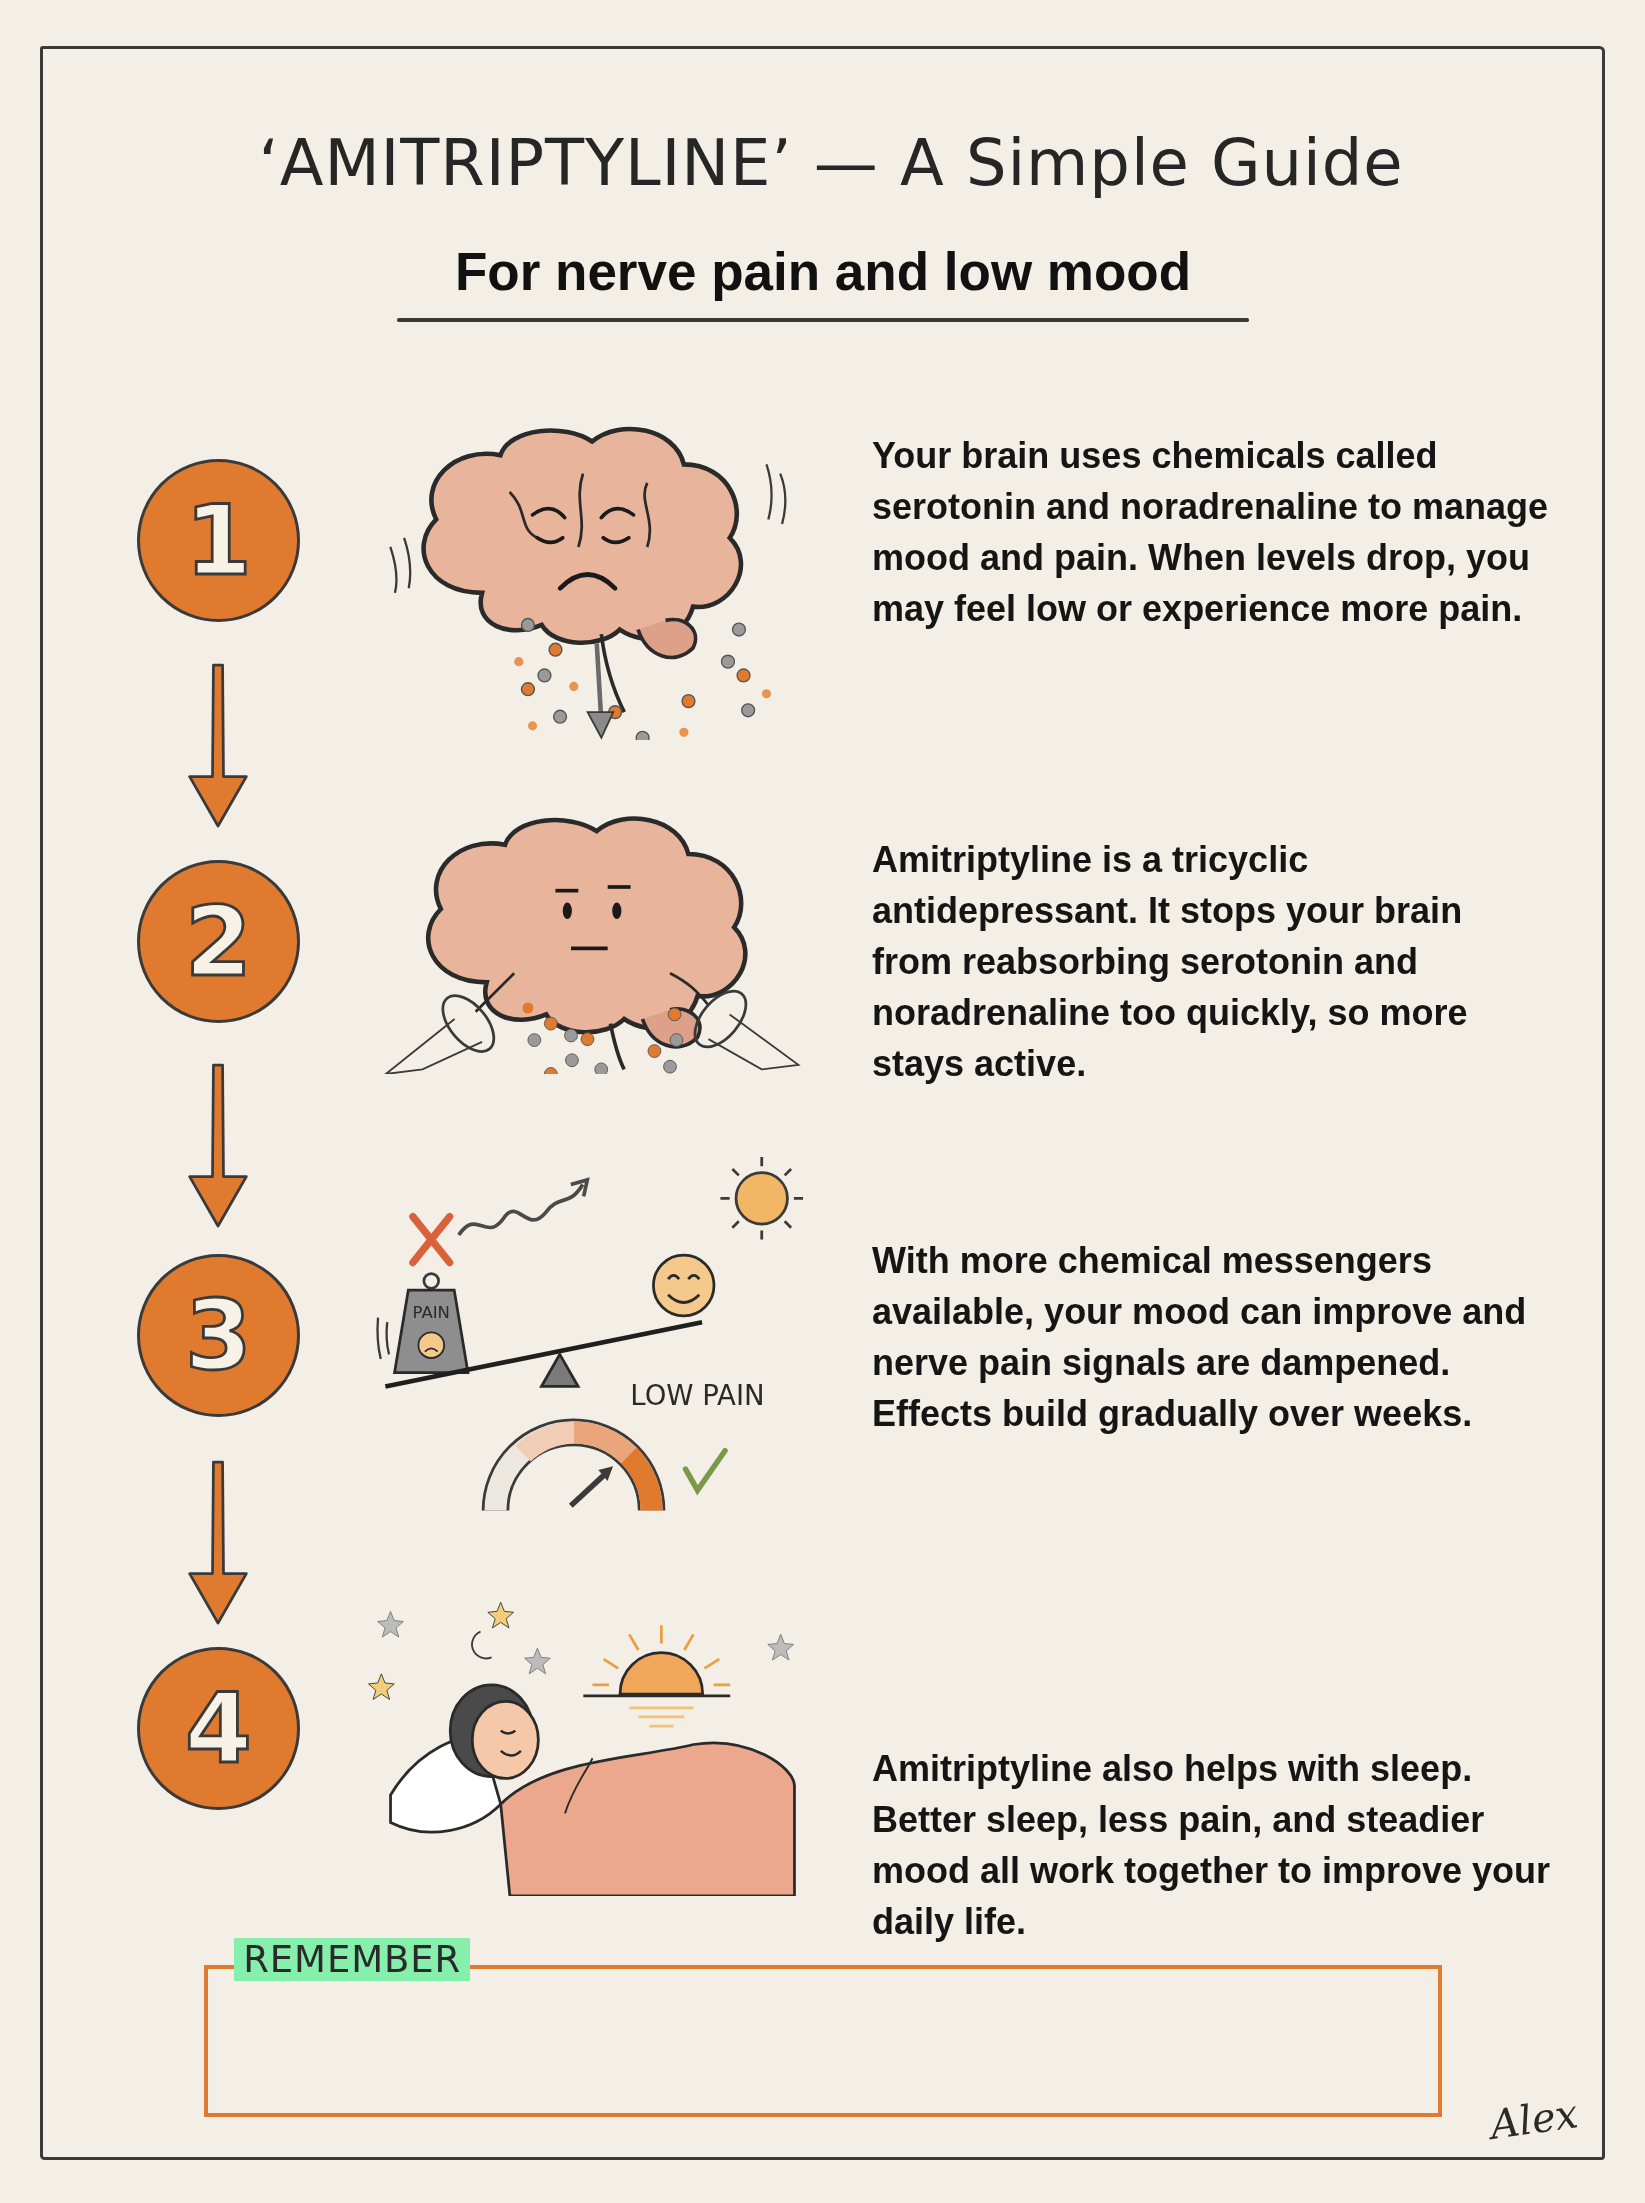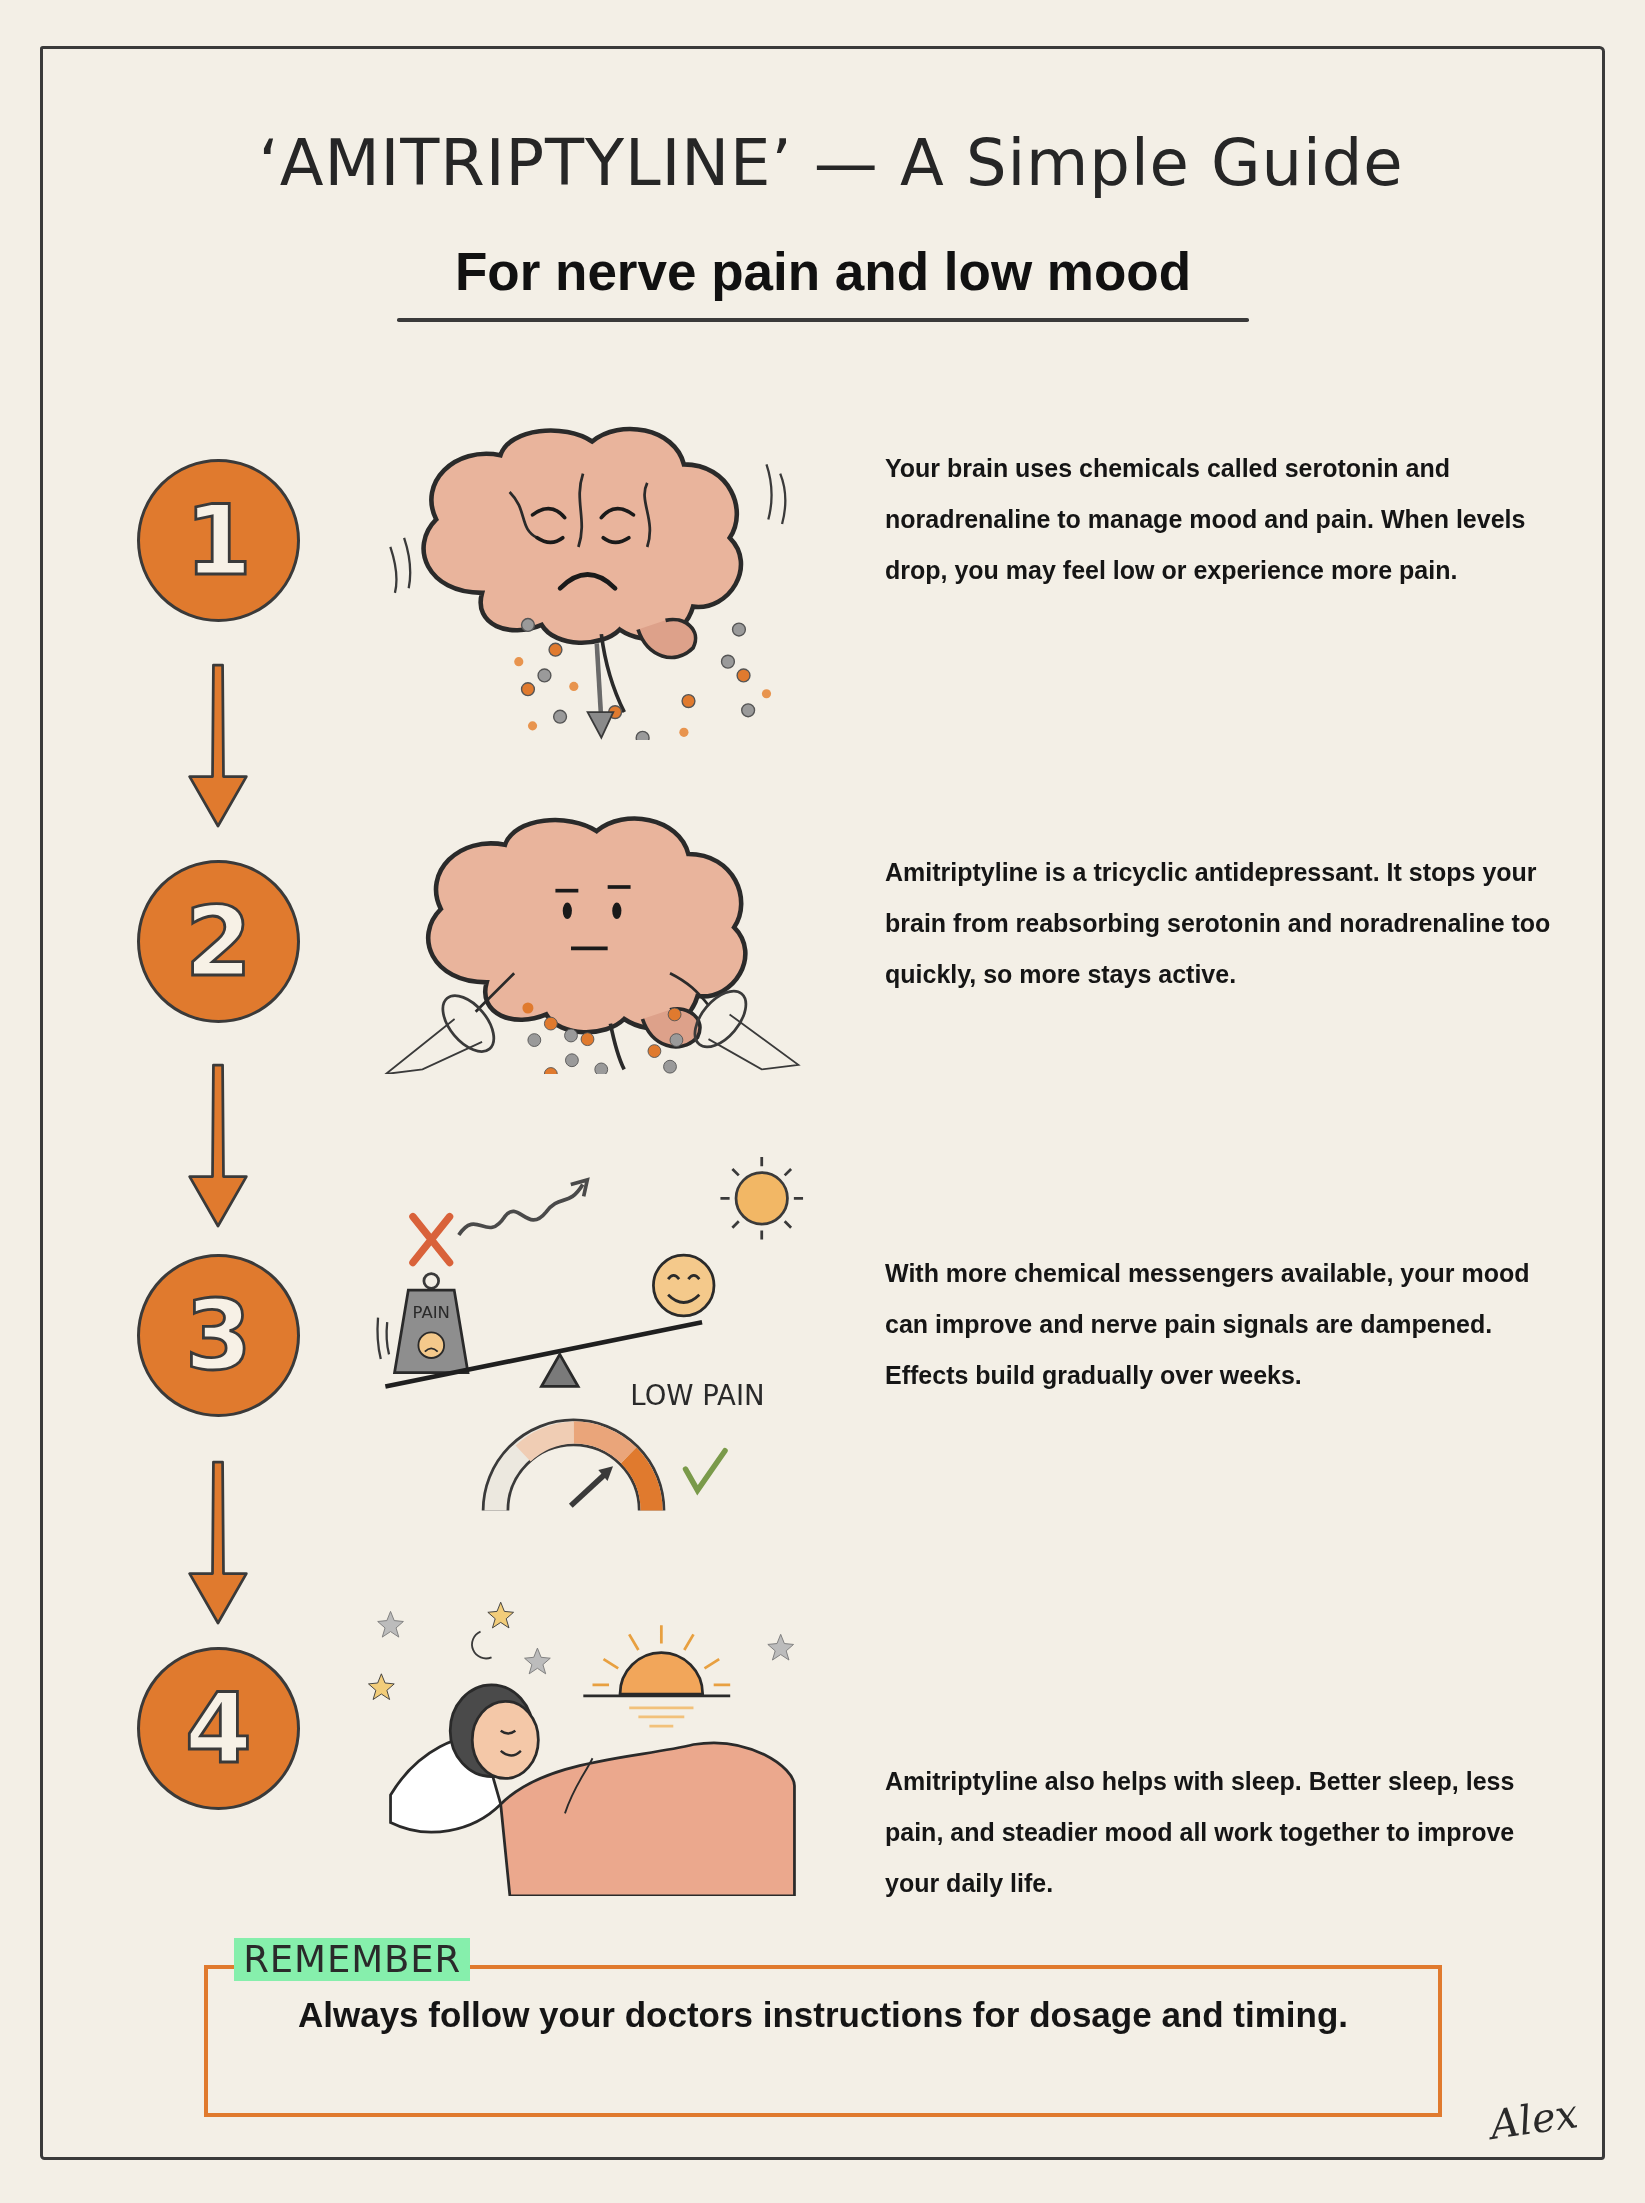--- a/index.html
+++ b/index.html
@@ -36,22 +36,22 @@
   .step-num {
     font-family: "DejaVu Sans", sans-serif; font-size: 96px; font-weight: bold;
     color: #f7f1e6;
     -webkit-text-stroke: 2.8px #3a3a3a;
     line-height: 1;
   }
   .flow-arrow { position: absolute; width: 64px; height: 165px; }
   .illus { position: absolute; }
   .step-text {
     position: absolute; left: 869px; width: 680px;
-    font-family: "Liberation Sans", sans-serif; font-size: 25px; font-weight: bold;
-    line-height: 51px; color: #151515; margin: 16px;
+    font-family: "Liberation Sans", sans-serif; font-size: 36px; font-weight: bold;
+    line-height: 51px; color: #151515; margin: 3px;
   }
   .remember-box {
     position: absolute; left: 204px; top: 1965px; width: 1238px; height: 152px;
     border: 4.6px solid #e07a2e; box-sizing: border-box;
   }
   .remember-label {
     position: absolute; left: 26px; top: -31px; padding: 0 9.2px;
     background: #86efac; font-family: "DejaVu Sans", sans-serif;
     font-size: 37px; color: #2a2a2a; letter-spacing: 0.9px;
   }
@@ -231,18 +231,18 @@
     <path d="M150 150 Q158 156 166 150 M150 172 Q162 182 172 172" fill="none" stroke="#2a2a2a" stroke-width="2.5"></path>
     <path d="M150 230 C200 180 300 180 360 165 C420 155 470 190 470 210 L470 330 L160 330 Z" fill="#eba88d" stroke="#2a2a2a" stroke-width="3"></path>
     <path d="M250 180 C240 200 230 210 220 240" fill="none" stroke="#2a2a2a" stroke-width="2"></path>
   </g>
 </svg>
 <p class="step-text" style="top:1740px;">Amitriptyline also helps with sleep. Better sleep, less pain, and steadier mood all work together to improve your daily life.</p>
 
 <div class="remember-box">
   <span class="remember-label">REMEMBER</span>
   <p class="remember-text">
-    <span>Always follow your doctors instructions for dosage and timing.</span><br>
+    <br>
   </p>
 </div>
 
 <div class="signature">Alex</div>
 
 
 </body></html>

